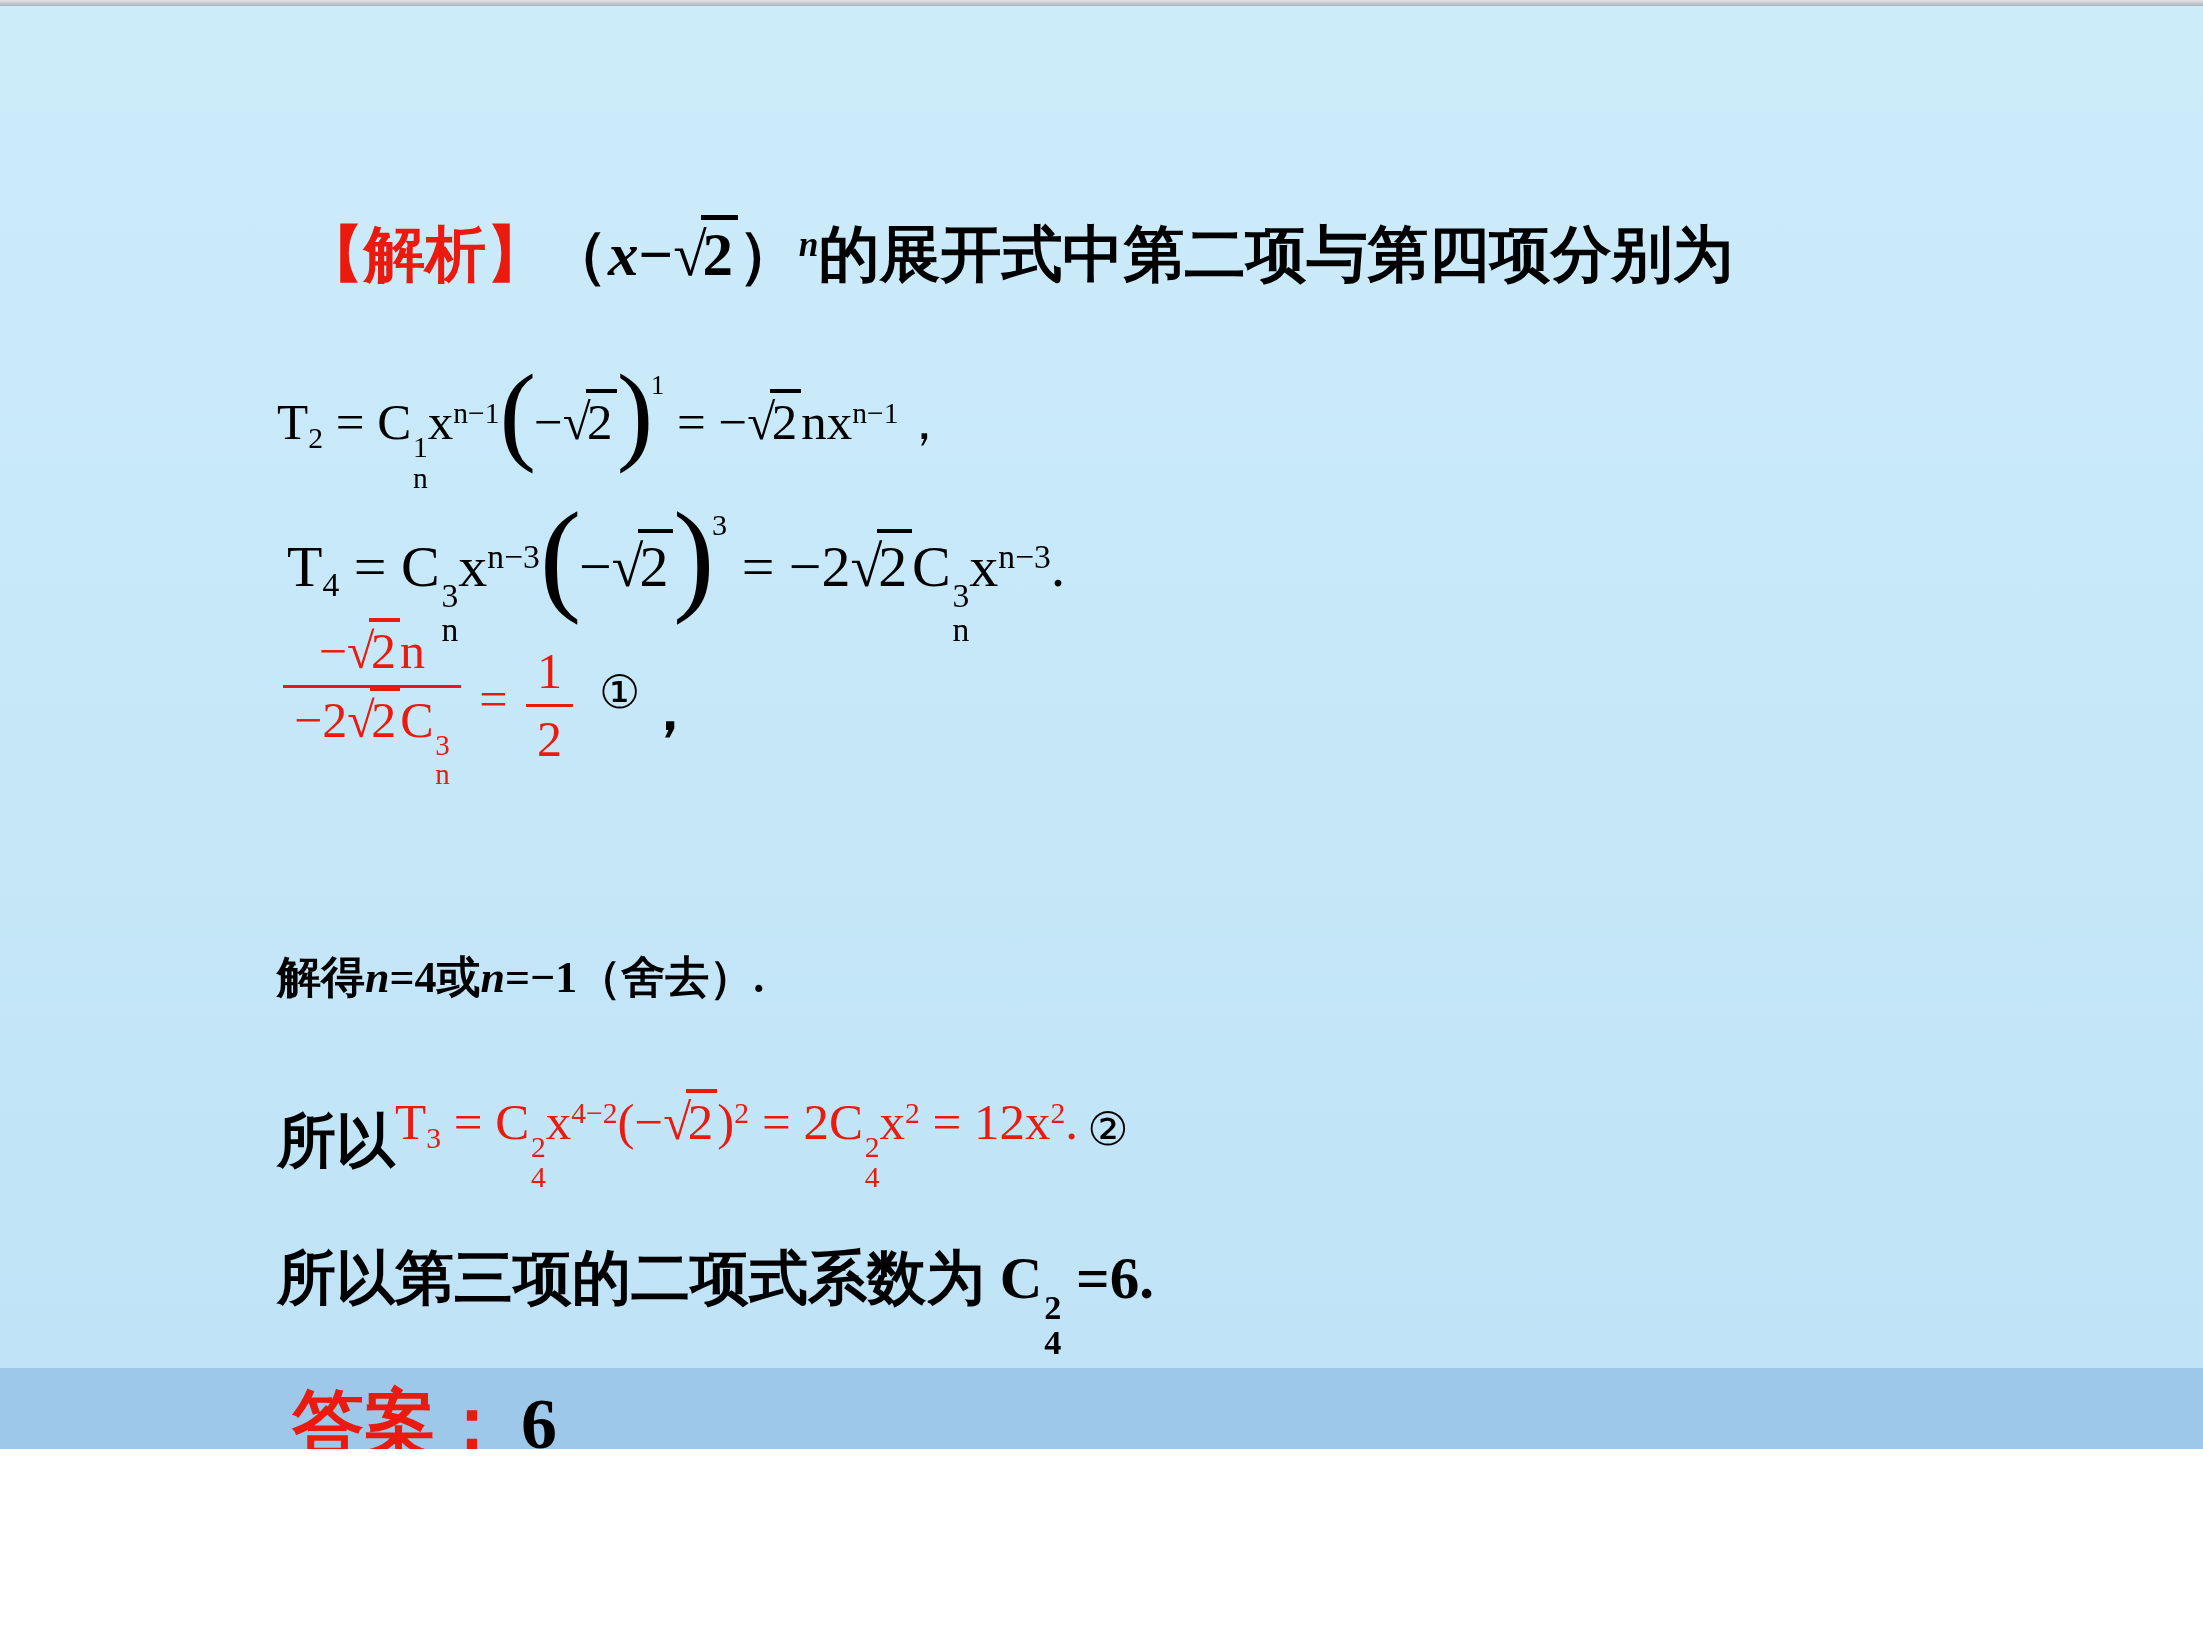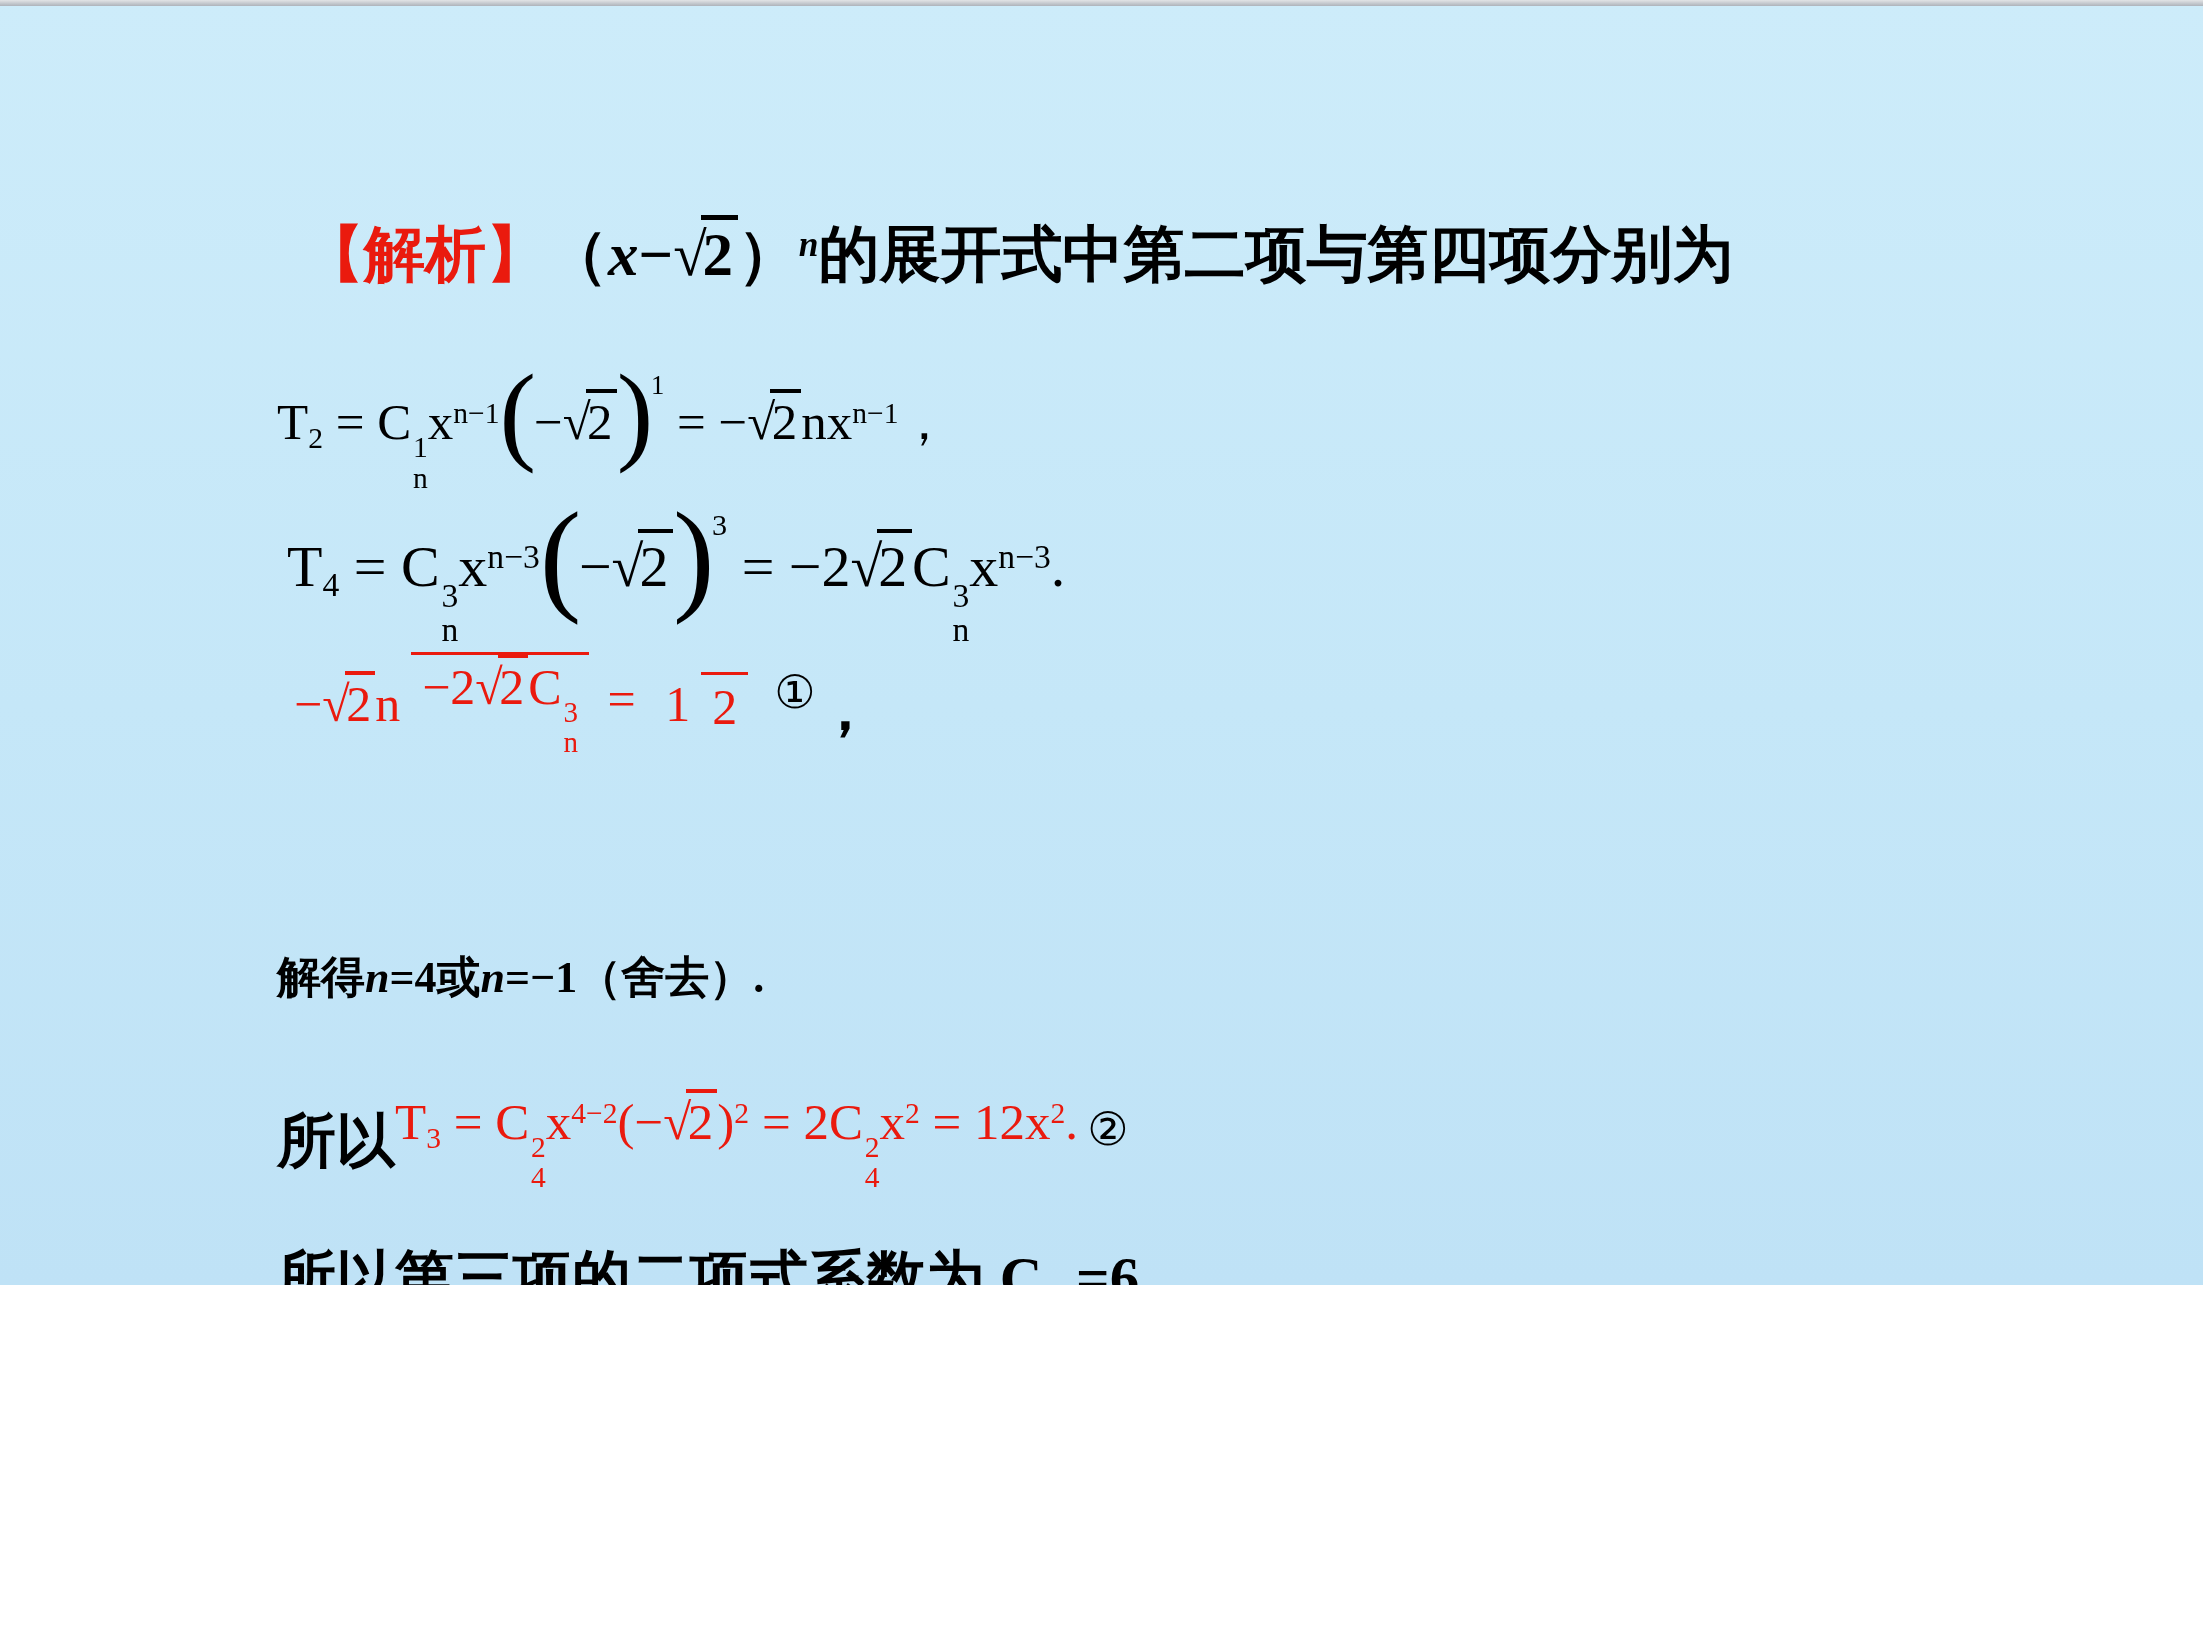--- a/index.html
+++ b/index.html
@@ -1,17 +1,17 @@
 <!DOCTYPE html>
 <html style="--accent-red: #ea1a0e; --ink: #000000; --background-top: #cdecfa; --background-mid: #c5e7f8; --background-bottom: #bfe2f6; --band: #9dc8e9; --wave: #2e7fc4; --top-strip: #bdc2c8;font-size:14.7px"><head>
 <meta charset="utf-8">
 <style>
   html,body{margin:0;padding:0}
   body{width:2204px;height:1653px;overflow:hidden;font-family:"Liberation Serif",serif}
-  .slide{position:relative;width:2204px;height:1285px;overflow:hidden;
+  .slide{position:relative;width:2204px;height:1449px;overflow:hidden;
          background:linear-gradient(180deg,var(--background-top) 0%,var(--background-mid) 55%,var(--background-bottom) 100%)}
   .top-strip{position:absolute;left:0;top:0;width:100%;height:5.5px;
          background:linear-gradient(180deg,#e2e4e6 0%,var(--top-strip) 70%,#aeb3ba 100%)}
   .band{position:absolute;left:0;top:1368px;width:100%;height:285px;background:var(--band)}
   #waves{position:absolute;left:0;top:1469px;width:2204px;height:184px;display:block}
 
   .line{position:absolute;white-space:nowrap;color:var(--ink);line-height:1.25}
   .seg{display:inline}
   .red{color:var(--accent-red)}
   .ink{color:var(--ink)}
@@ -34,21 +34,21 @@
   .sup{font-size:.58em;vertical-align:.55em}
   .sub{font-size:.58em;vertical-align:-.3em}
   .stk{display:inline-flex;flex-direction:column;align-items:flex-start;
        font-size:.58em;line-height:1.02;vertical-align:-.62em;padding-left:1.8px;text-align:left}
   .stk span{display:block}
   .sqrt{white-space:nowrap}
   .rad{font-style:normal;letter-spacing:-.05em}
   .rdcd{border-top:.085em solid currentColor;padding:.02em .08em 0 .03em;margin-left:-.05em}
   .bigp{font-size:2.15em;font-weight:400;line-height:0;vertical-align:-.1em;letter-spacing:-.02em}
   .bigp + .sup{vertical-align:1.7em;font-size:.52em}
-  .frac{display:inline-flex;flex-direction:row;align-items:center;vertical-align:middle;
+  .frac{display:inline-flex;flex-direction:column;align-items:center;vertical-align:middle;
         margin:0 .12em;line-height:1.25;text-align:center}
   .frac .num{display:block;padding:0 .22em .04em}
   .frac .den{display:block;border-top:.075em solid currentColor;padding:.02em .22em 0}
   .circ{font-size:.78em;vertical-align:.45em;font-weight:400}
   .gap{display:inline-block}
 </style>
 </head>
 <body>
 
 <div class="slide">

